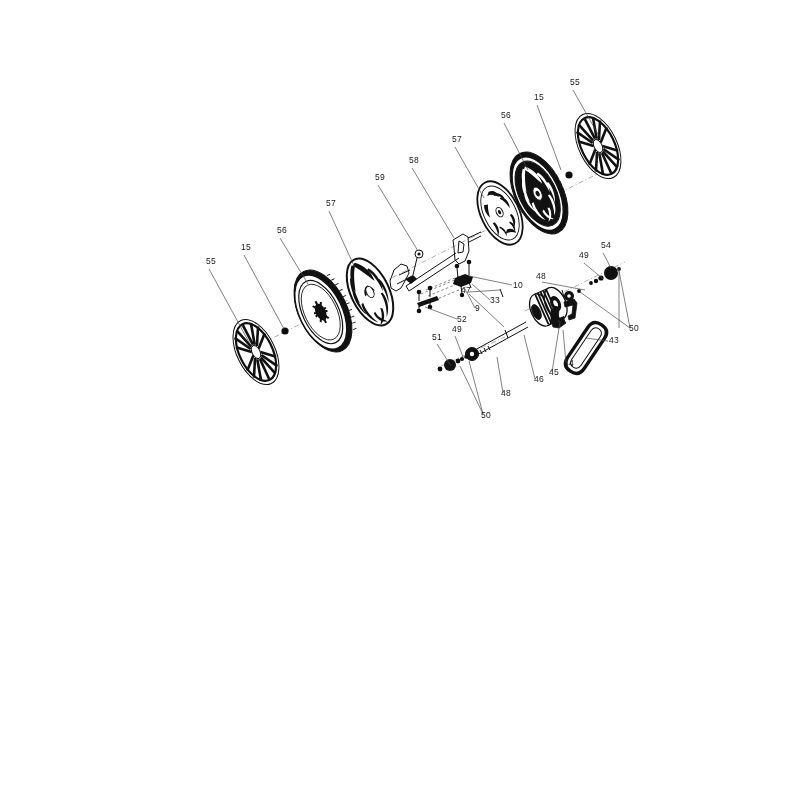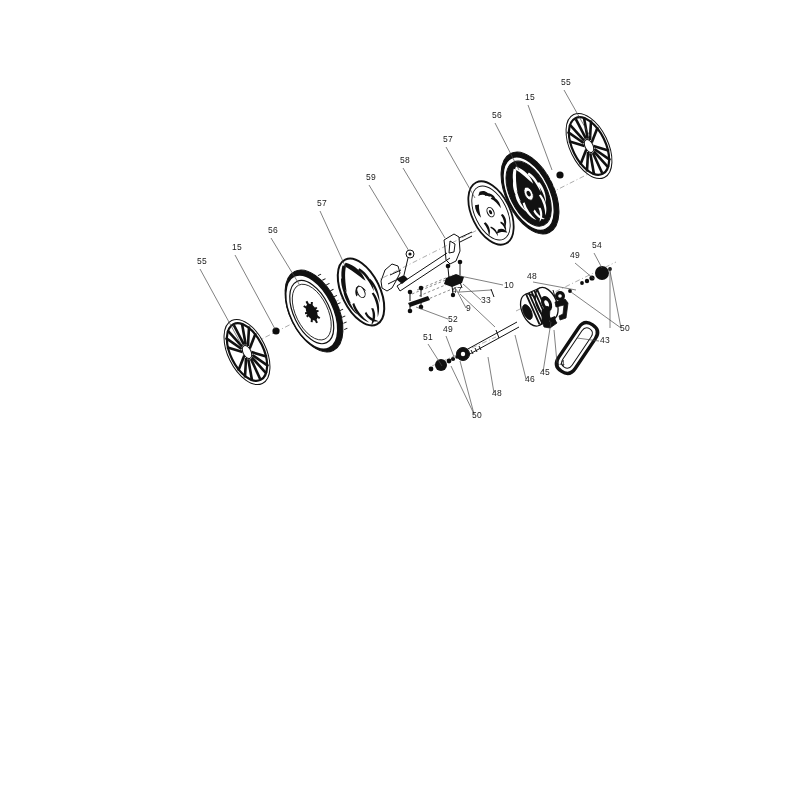--- a/index.html
+++ b/index.html
@@ -10,21 +10,21 @@
   }
   body {
     width: 800px;
     height: 800px;
     font-family: "Liberation Sans", sans-serif;
     overflow: hidden;
     position: relative;
   }
   #diagram-root {
     position: absolute;
-    left: 4px; top: 0;
+    left: 13px; top: 0;
     width: 685px;
     height: 800px;
   }
   svg.diagram {
     display: block;
     width: 800px;
     height: 800px;
     background: #ffffff;
   }
   .callout-label {

